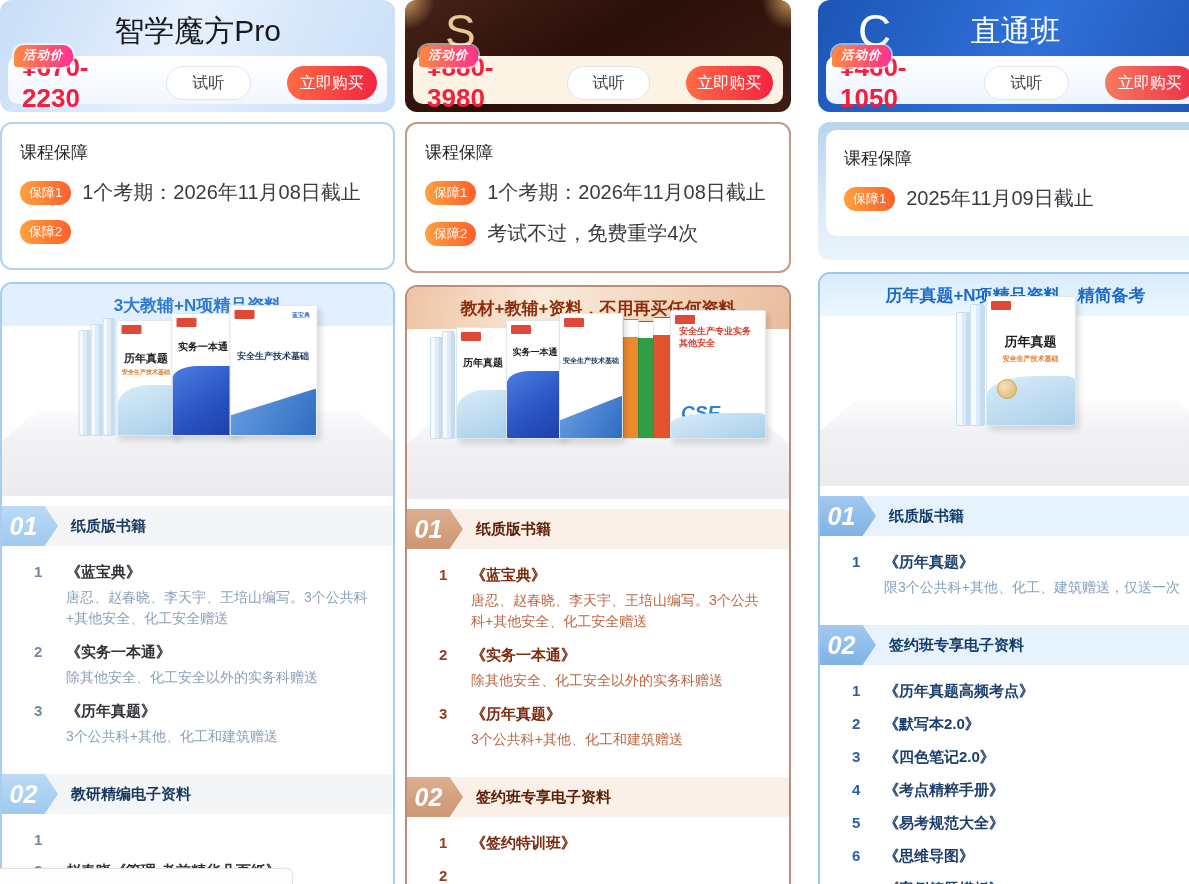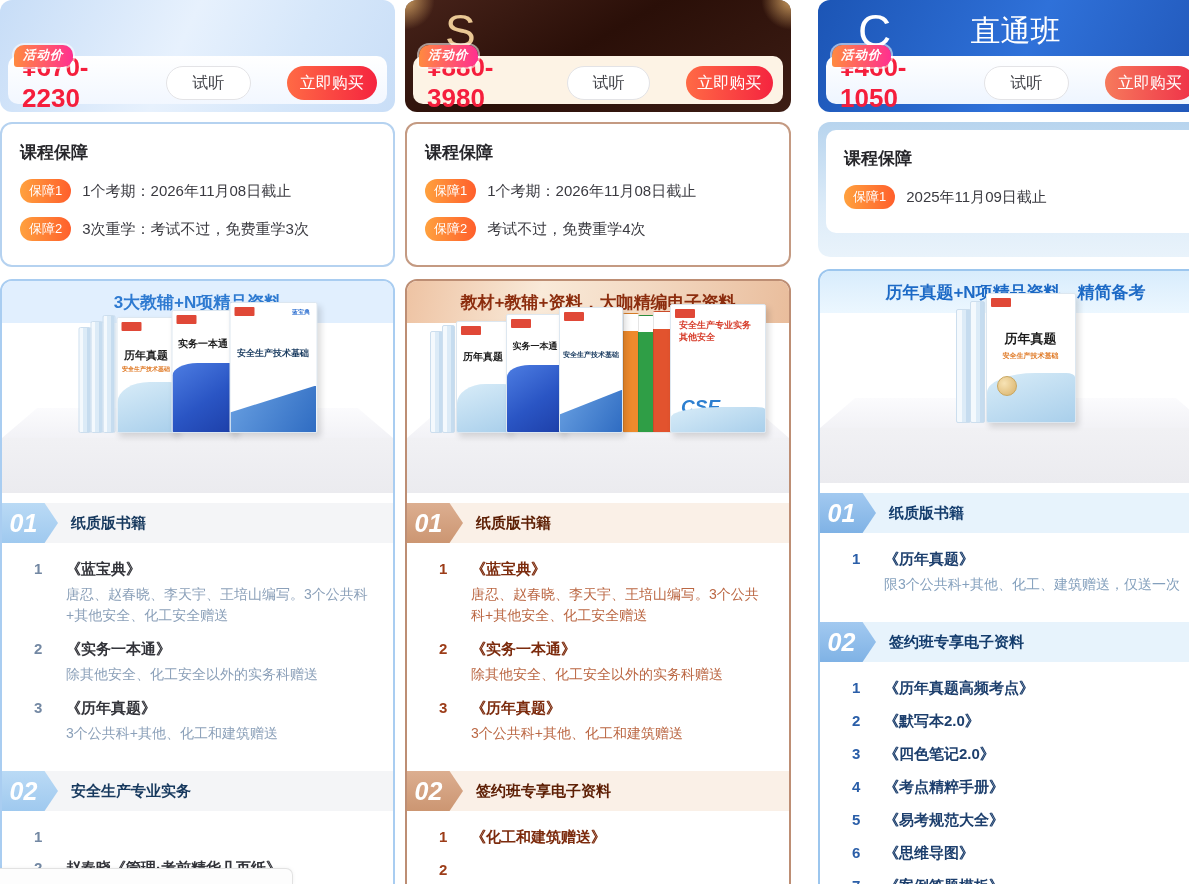--- a/index.html
+++ b/index.html
@@ -45,25 +45,25 @@
   .btn-trial{width:90px;background:#fff;border:1px solid #e3e3e6;color:#45464c;}
   .btn-buy{width:96px;border:none;background:linear-gradient(90deg,#ff6a45,#f5243f);color:#fff;font-weight:normal;margin-left:9px;}
   .direct .btn-buy{background:linear-gradient(90deg,#f67a5c,#ef3048);}
 
   
   .gcard{margin-top:10px;border-radius:12px;background:#fff;padding:17px 18px 10px;box-sizing:border-box;}
   .pro .gcard{border:2px solid #b5d2f0;}
   .vip .gcard{border:2px solid #c49a82;}
   .gwrap{margin-top:10px;border-radius:12px;background:linear-gradient(180deg,#b7d4ee,#dcebf8 62%,#e9f3fb);padding:8px 8px 24px;}
   .direct .gcard{margin-top:0;border:none;border-radius:10px;}
-  .gtitle{font-size:17px;font-weight:bold;color:#26262a;margin-bottom:15px;}
+  .gtitle{font-size:17px;font-weight:normal;color:#26262a;margin-bottom:15px;}
   .grow{display:flex;align-items:center;margin-bottom:14px;}
   .gbadge{background:linear-gradient(90deg,#ffa13e,#ff5f2c);color:#fff;font-size:13px;
     padding:3px 9px;border-radius:999px;margin-right:11px;white-space:nowrap;flex:none;}
-  .gtext{font-size:15px;color:#3a3a40;}
+  .gtext{font-size:20px;color:#3a3a40;}
 
   
   .mcard{margin-top:12px;border-radius:12px;background:#fff;overflow:hidden;}
   .pro .mcard{border:2px solid #a9cdf1;}
   .vip .mcard{border:2px solid #bd8e74;}
   .direct .mcard{border:2px solid #9cc6ee;}
 
   .band{height:42px;display:flex;align-items:center;justify-content:center;font-size:17px;font-weight:bold;}
   .pro .band{background:#e1effe;color:#2e7ad1;}
   .vip .band{background:linear-gradient(100deg,#eec3a3,#f9ead9 35%,#f3d9c2 62%,#e9bd9c);color:#8c2d0e;}
@@ -129,37 +129,37 @@
     border:1px solid #e2e2e2;border-left:none;border-bottom:none;border-radius:0 7px 0 0;
     box-shadow:0 0 4px rgba(0,0,0,.06);z-index:50;}
 </style>
 </head>
 <body>
 
 <div class="page">
 
   <div class="col pro c0">
     <div class="hdr">
+      <div class="course-title">智学魔方Pro</div>
       <div class="price-row">
         <span class="price-badge">活动价</span>
         <span class="price">¥670-2230</span>
         <button class="btn btn-trial">试听</button>
         <button class="btn btn-buy">立即购买</button>
       </div>
     </div>
 
     <div class="gcard">
       <div class="gtitle">课程保障</div>
       <div class="grow">
         <span class="gbadge">保障1</span>
         <span class="gtext">1个考期：2026年11月08日截止</span>
       </div>
       <div class="grow">
         <span class="gbadge">保障2</span>
-        <span class="gtext">3次重学：考试不过，免费重学3次</span>
       </div>
     </div>
 
     <div class="mcard">
       <div class="band">3大教辅+N项精品资料</div>
 
       <div class="stage">
         <div class="pedestal-top"></div>
         <div class="pedestal-front"></div>
         <div class="books">
@@ -203,21 +203,21 @@
         </div>
         <div class="item">
           <span class="no">3</span>
           <span class="ttl">《历年真题》</span>
           <span class="desc">3个公共科+其他、化工和建筑赠送</span>
         </div>
       </div>
 
       <div class="sec">
         <span class="secnum">02</span>
-        <span class="sectitle">安全生产专业实务</span>
+        <span class="sectitle">教研精编电子资料</span>
       </div>
       <div class="items">
         <div class="item">
           <span class="no">1</span>
         </div>
         <div class="item">
           <span class="no">2</span>
           <span class="ttl">赵春晓《管理·考前精华几页纸》</span>
         </div>
 
@@ -242,21 +242,21 @@
         <span class="gbadge">保障1</span>
         <span class="gtext">1个考期：2026年11月08日截止</span>
       </div>
       <div class="grow">
         <span class="gbadge">保障2</span>
         <span class="gtext">考试不过，免费重学4次</span>
       </div>
     </div>
 
     <div class="mcard">
-      <div class="band">教材+教辅+资料，大咖精编电子资料</div>
+      <div class="band">教材+教辅+资料，不用再买任何资料</div>
 
       <div class="stage">
         <div class="pedestal-top"></div>
         <div class="pedestal-front"></div>
         <div class="books">
           <div class="sp" style="height:102px"></div>
           <div class="sp" style="height:108px"></div>
           <div class="cover" style="width:54px;height:112px;margin-left:2px">
             <div class="chip"></div>
             <div class="cov-t" style="font-size:10px;margin-top:28px">历年真题</div>
@@ -306,21 +306,21 @@
         </div>
       </div>
 
       <div class="sec">
         <span class="secnum">02</span>
         <span class="sectitle">签约班专享电子资料</span>
       </div>
       <div class="items">
         <div class="item">
           <span class="no">1</span>
-          <span class="ttl">《化工和建筑赠送》</span>
+          <span class="ttl">《签约特训班》</span>
         </div>
         <div class="item">
           <span class="no">2</span>
         </div>
       </div>
 
     </div>
   </div>
 
   <div class="col direct c2">

